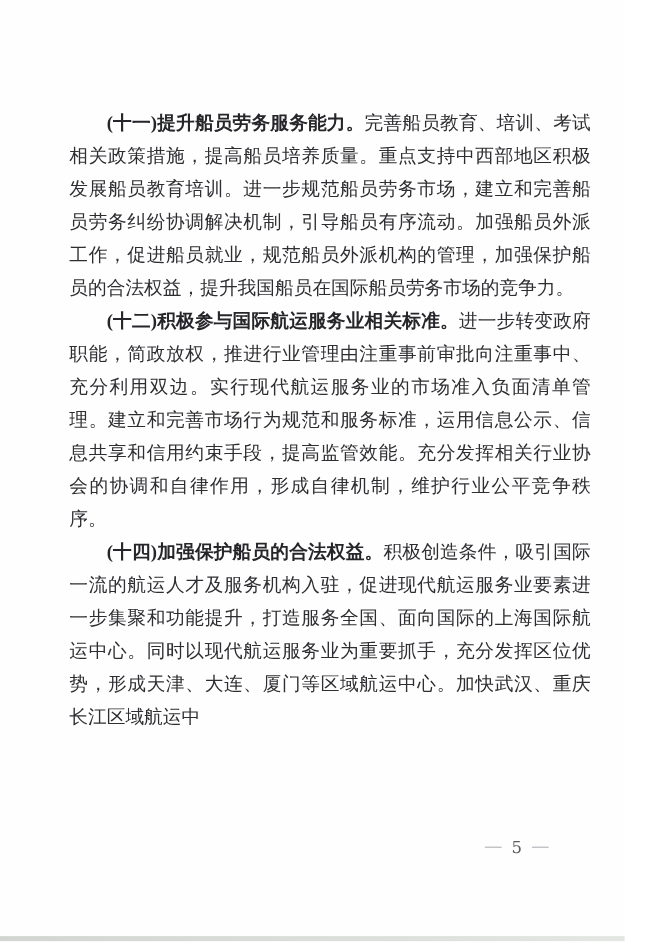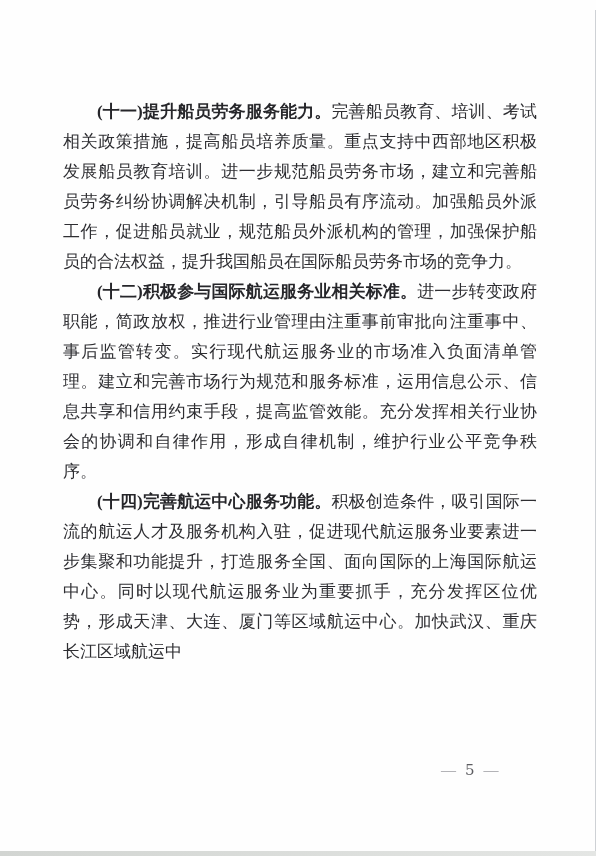--- a/index.html
+++ b/index.html
@@ -7,21 +7,20 @@
     padding: 0;
     background: #ffffff;
     font-family: "Liberation Serif", "DejaVu Serif", serif;
   }
   .page {
     position: relative;
     width: 568px;
     height: 856px;
     background: #fefefe;
     overflow: hidden;
-    padding-left: 28px;
   }
   .document {
     position: absolute;
     top: 97px;
     left: 63px;
     width: 474px;
     color: #2e2e32;
     font-size: 17px;
     line-height: 30px;
     text-align: justify;
@@ -76,24 +75,24 @@
 </head>
 <body>
 
 <div class="page">
 
   <div class="document">
     <p class="para">
       <span class="heading">(十一)提升船员劳务服务能力。</span><span class="body">完善船员教育、培训、考试相关政策措施，提高船员培养质量。重点支持中西部地区积极发展船员教育培训。进一步规范船员劳务市场，建立和完善船员劳务纠纷协调解决机制，引导船员有序流动。加强船员外派工作，促进船员就业，规范船员外派机构的管理，加强保护船员的合法权益，提升我国船员在国际船员劳务市场的竞争力。</span>
     </p>
     <p class="para">
-      <span class="heading">(十二)积极参与国际航运服务业相关标准。</span><span class="body">进一步转变政府职能，简政放权，推进行业管理由注重事前审批向注重事中、事后监管转变。实行现代航运服务业的市场准入负面清单管理。建立和完善市场行为规范和服务标准，运用信息公示、信息共享和信用约束手段，提高监管效能。充分发挥相关行业协会的协调和自律作用，形成自律机制，维护行业公平竞争秩序。</span>
+      <span class="heading">(十二)积极参与国际航运服务业相关标准。</span><span class="body">进一步转变政府职能，简政放权，推进行业管理由注重事前审批向注重事中、充分利用双边。实行现代航运服务业的市场准入负面清单管理。建立和完善市场行为规范和服务标准，运用信息公示、信息共享和信用约束手段，提高监管效能。充分发挥相关行业协会的协调和自律作用，形成自律机制，维护行业公平竞争秩序。</span>
     </p>
     <p class="para">
-      <span class="heading">(十四)完善航运中心服务功能。</span><span class="body">积极创造条件，吸引国际一流的航运人才及服务机构入驻，促进现代航运服务业要素进一步集聚和功能提升，打造服务全国、面向国际的上海国际航运中心。同时以现代航运服务业为重要抓手，充分发挥区位优势，形成天津、大连、厦门等区域航运中心。加快武汉、重庆长江区域航运中</span>
+      <span class="heading">(十四)加强保护船员的合法权益。</span><span class="body">积极创造条件，吸引国际一流的航运人才及服务机构入驻，促进现代航运服务业要素进一步集聚和功能提升，打造服务全国、面向国际的上海国际航运中心。同时以现代航运服务业为重要抓手，充分发挥区位优势，形成天津、大连、厦门等区域航运中心。加快武汉、重庆长江区域航运中</span>
     </p>
   </div>
 
   <div class="footer">
     <span class="dash">—</span>
     <span class="num">5</span>
     <span class="dash">—</span>
   </div>
 
   <div class="edge-line"></div>

